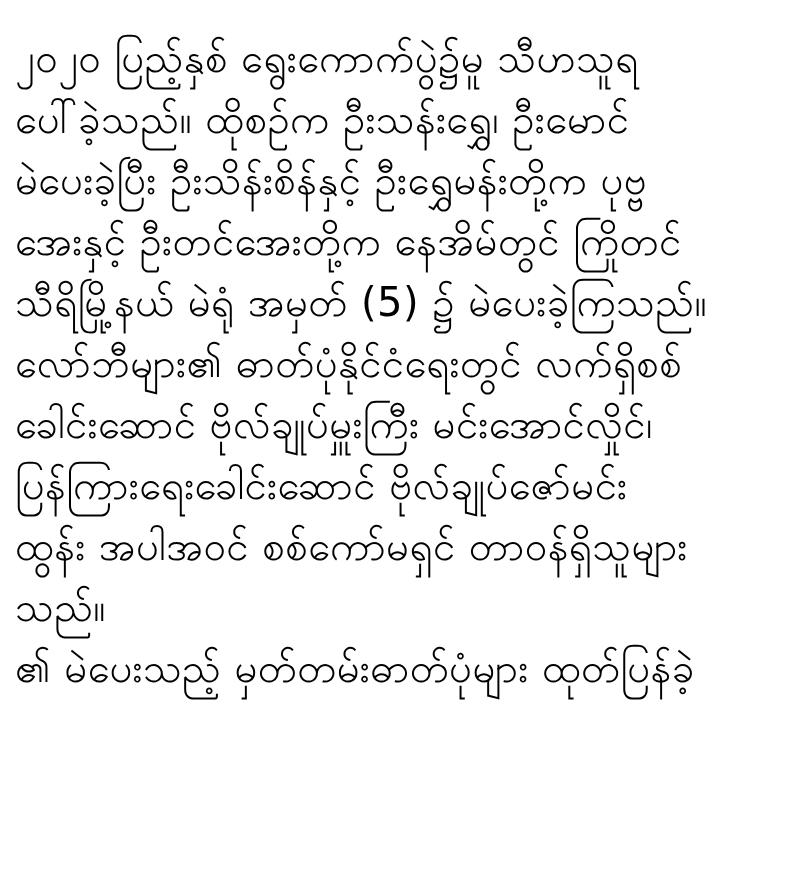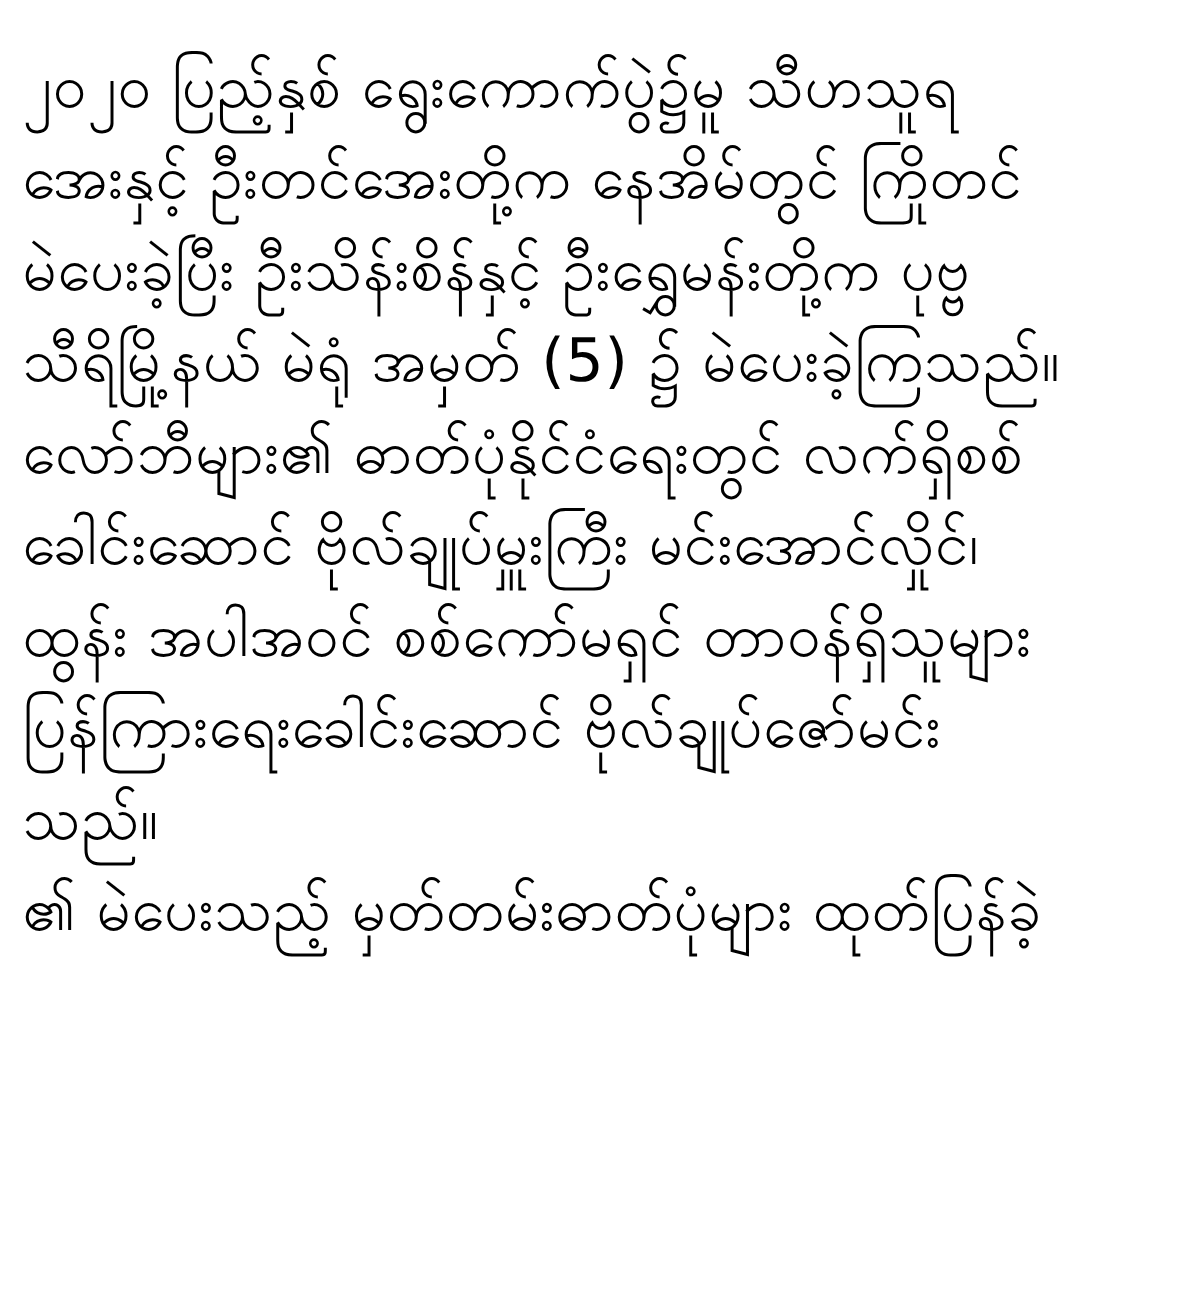--- a/index.html
+++ b/index.html
@@ -29,22 +29,23 @@
     white-space: pre-wrap;      
     letter-spacing: 0.5px;
     text-align: left;
   }
 </style>
 </head>
 <body>
 
 <div class="article">
   <div class="text-line">၂၀၂၀ ပြည့်နှစ် ရွေးကောက်ပွဲ၌မူ သီဟသူရ</div>
+  <div class="text-line">ပေါ်ခဲ့သည်။ ထိုစဉ်က ဦးသန်းရွှေ၊ ဦးမောင်</div>
+  <div class="text-line">မဲပေးခဲ့ပြီး ဦးသိန်းစိန်နှင့် ဦးရွှေမန်းတို့က ပုဗ္ဗ</div>
   <div class="text-line">အေးနှင့် ဦးတင်အေးတို့က နေအိမ်တွင် ကြိုတင်</div>
-  <div class="text-line">မဲပေးခဲ့ပြီး ဦးသိန်းစိန်နှင့် ဦးရွှေမန်းတို့က ပုဗ္ဗ</div>
   <div class="text-line">သီရိမြို့နယ် မဲရုံ အမှတ် (5) ၌ မဲပေးခဲ့ကြသည်။</div>
   <div class="text-line">လော်ဘီများ၏ ဓာတ်ပုံနိုင်ငံရေးတွင် လက်ရှိစစ်</div>
   <div class="text-line">ခေါင်းဆောင် ဗိုလ်ချုပ်မှူးကြီး မင်းအောင်လှိုင်၊</div>
+  <div class="text-line">ပြန်ကြားရေးခေါင်းဆောင် ဗိုလ်ချုပ်ဇော်မင်း</div>
   <div class="text-line">ထွန်း အပါအဝင် စစ်ကော်မရှင် တာဝန်ရှိသူများ</div>
-  <div class="text-line">ပြန်ကြားရေးခေါင်းဆောင် ဗိုလ်ချုပ်ဇော်မင်း</div>
   <div class="text-line">သည်။</div>
   <div class="text-line">၏ မဲပေးသည့် မှတ်တမ်းဓာတ်ပုံများ ထုတ်ပြန်ခဲ့</div>
 </div>
 
 </body></html>

